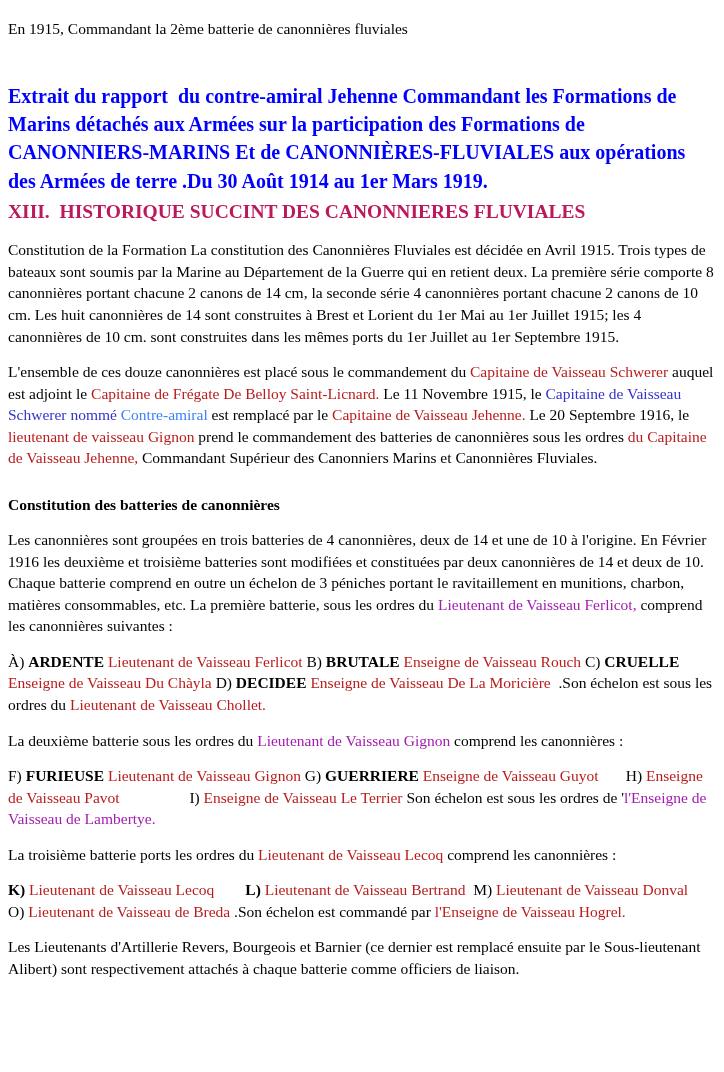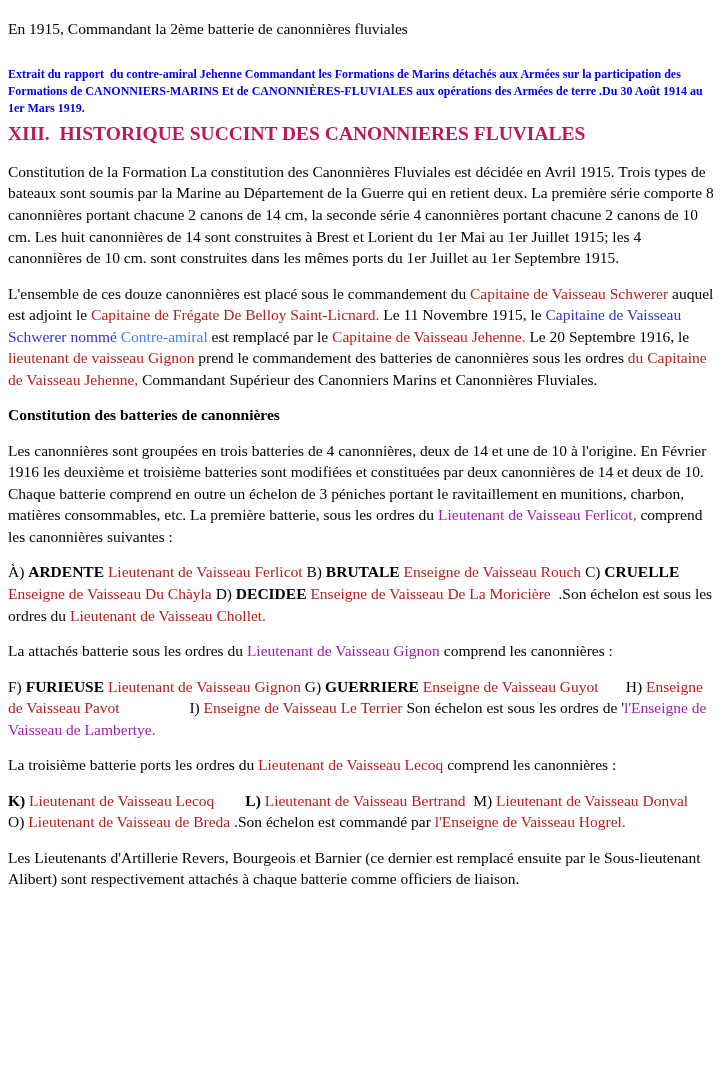--- a/index.html
+++ b/index.html
@@ -9,36 +9,36 @@
     font-size:15.5px;
     line-height:1.39;
     margin:2px 8px;
     width:708px;
   }
   .para { margin:14px 0 0 0; white-space:pre-wrap; }
   .intro-line { margin-top:16px; }
   .blue-para {
     color:#0000ff;
     font-weight:bold;
-    font-size:12px;
+    font-size:20px;
     line-height:1.42;
-    margin-top:26px;
+    margin-top:42px;
   }
   h2.heading {
     color:#be185d;
     font-size:19.5px;
     font-weight:bold;
     margin:4px 0 0 0;
     white-space:pre-wrap;
     line-height:1.35;
   }
   h4.subheading {
     font-size:15.5px;
     font-weight:bold;
-    margin:14px 0 0 0;
+    margin:25px 0 0 0;
   }
   .c-m  { color:#b91c1c; }
   .c-p  { color:#a21caf; }
   .c-bl { color:#3333cc; }
   .c-v  { color:#3b82f6; }
   .seg-bold { font-weight:bold; }
 </style>
 </head>
 <body>
 
@@ -52,21 +52,21 @@
   <p class="para"><span>Constitution de la Formation La constitution des Canonnières Fluviales est décidée en Avril 1915. Trois types de bateaux sont soumis par la Marine au Département de la Guerre qui en retient deux. La première série comporte 8 canonnières portant chacune 2 canons de 14 cm, la seconde série 4 canonnières portant chacune 2 canons de 10 cm. Les huit canonnières de 14 sont construites à Brest et Lorient du 1er Mai au 1er Juillet 1915; les 4 canonnières de 10 cm. sont construites dans les mêmes ports du 1er Juillet au 1er Septembre 1915.</span></p>
 
   <p class="para"><span>L'ensemble de ces douze canonnières est placé sous le commandement du </span><span class="c-m">Capitaine de Vaisseau Schwerer</span><span> auquel est adjoint le </span><span class="c-m">Capitaine de Frégate De Belloy Saint-Licnard.</span><span> Le 11 Novembre 1915, le </span><span class="c-bl">Capitaine de Vaisseau Schwerer nommé</span><span> </span><span class="c-v">Contre-amiral</span><span> est remplacé par le </span><span class="c-m">Capitaine de Vaisseau Jehenne.</span><span> Le 20 Septembre 1916, le </span><span class="c-m">lieutenant de vaisseau Gignon</span><span> prend le commandement des batteries de canonnières sous les ordres </span><span class="c-m">du Capitaine de Vaisseau Jehenne,</span><span> Commandant Supérieur des Canonniers Marins et Canonnières Fluviales.</span></p>
 
   <h4 class="subheading">Constitution des batteries de canonnières</h4>
 
   <p class="para"><span>Les canonnières sont groupées en trois batteries de 4 canonnières, deux de 14 et une de 10 à l'origine. En Février 1916 les deuxième et troisième batteries sont modifiées et constituées par deux canonnières de 14 et deux de 10. Chaque batterie comprend en outre un échelon de 3 péniches portant le ravitaillement en munitions, charbon, matières consommables, etc. La première batterie, sous les ordres du </span><span class="c-p">Lieutenant de Vaisseau Ferlicot,</span><span> comprend les canonnières suivantes :</span></p>
 
   <p class="para"><span>À) </span><span class="seg-bold">ARDENTE</span><span> </span><span class="c-m">Lieutenant de Vaisseau Ferlicot</span><span> B) </span><span class="seg-bold">BRUTALE</span><span> </span><span class="c-m">Enseigne de Vaisseau Rouch</span><span> C) </span><span class="seg-bold">CRUELLE</span><span> </span><span class="c-m">Enseigne de Vaisseau Du Chàyla</span><span> D) </span><span class="seg-bold">DECIDEE</span><span> </span><span class="c-m">Enseigne de Vaisseau De La Moricière</span><span>  .Son échelon est sous les ordres du </span><span class="c-m">Lieutenant de Vaisseau Chollet.</span></p>
 
-  <p class="para"><span>La attachés batterie sous les ordres du </span><span class="c-p">Lieutenant de Vaisseau Gignon</span><span> comprend les canonnières :</span></p>
+  <p class="para"><span>La deuxième batterie sous les ordres du </span><span class="c-p">Lieutenant de Vaisseau Gignon</span><span> comprend les canonnières :</span></p>
 
   <p class="para"><span>F) </span><span class="seg-bold">FURIEUSE</span><span> </span><span class="c-m">Lieutenant de Vaisseau Gignon</span><span> G) </span><span class="seg-bold">GUERRIERE</span><span> </span><span class="c-m">Enseigne de Vaisseau Guyot</span><span>       H) </span><span class="c-m">Enseigne de Vaisseau Pavot</span><span>                  I) </span><span class="c-m">Enseigne de Vaisseau Le Terrier</span><span> Son échelon est sous les ordres de '</span><span class="c-p">l'Enseigne de Vaisseau de Lambertye.</span></p>
 
   <p class="para"><span>La troisième batterie ports les ordres du </span><span class="c-m">Lieutenant de Vaisseau Lecoq</span><span> comprend les canonnières :</span></p>
 
   <p class="para"><span class="seg-bold">K)</span><span> </span><span class="c-m">Lieutenant de Vaisseau Lecoq</span><span>        </span><span class="seg-bold">L)</span><span> </span><span class="c-m">Lieutenant de Vaisseau Bertrand</span><span>  M) </span><span class="c-m">Lieutenant de Vaisseau Donval</span><span>            O) </span><span class="c-m">Lieutenant de Vaisseau de Breda</span><span> .Son échelon est commandé par </span><span class="c-m">l'Enseigne de Vaisseau Hogrel.</span></p>
 
   <p class="para"><span>Les Lieutenants d'Artillerie Revers, Bourgeois et Barnier (ce dernier est remplacé ensuite par le Sous-lieutenant Alibert) sont respectivement attachés à chaque batterie comme officiers de liaison.</span></p>
 </main>
 

